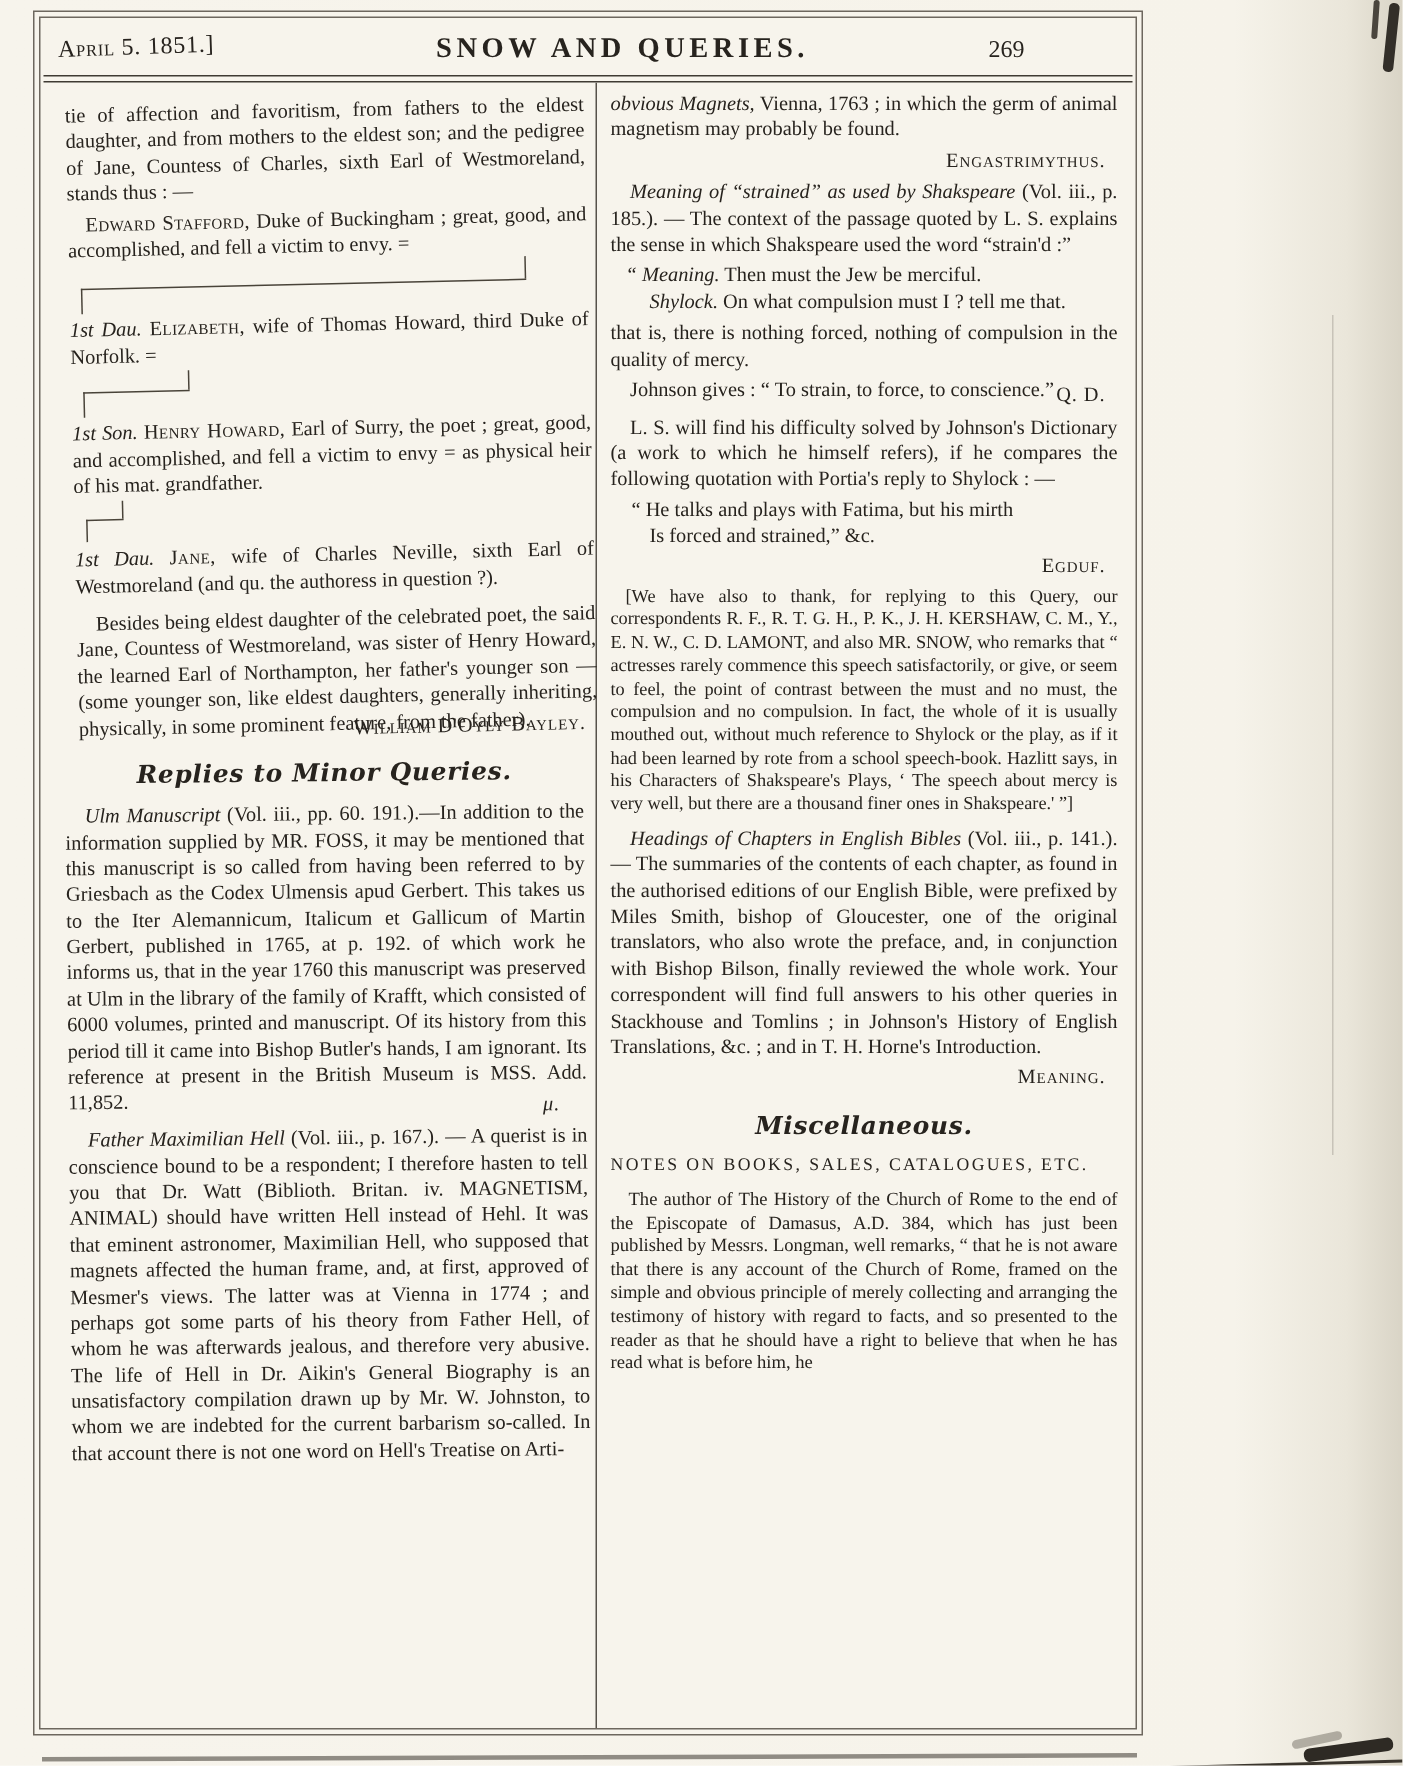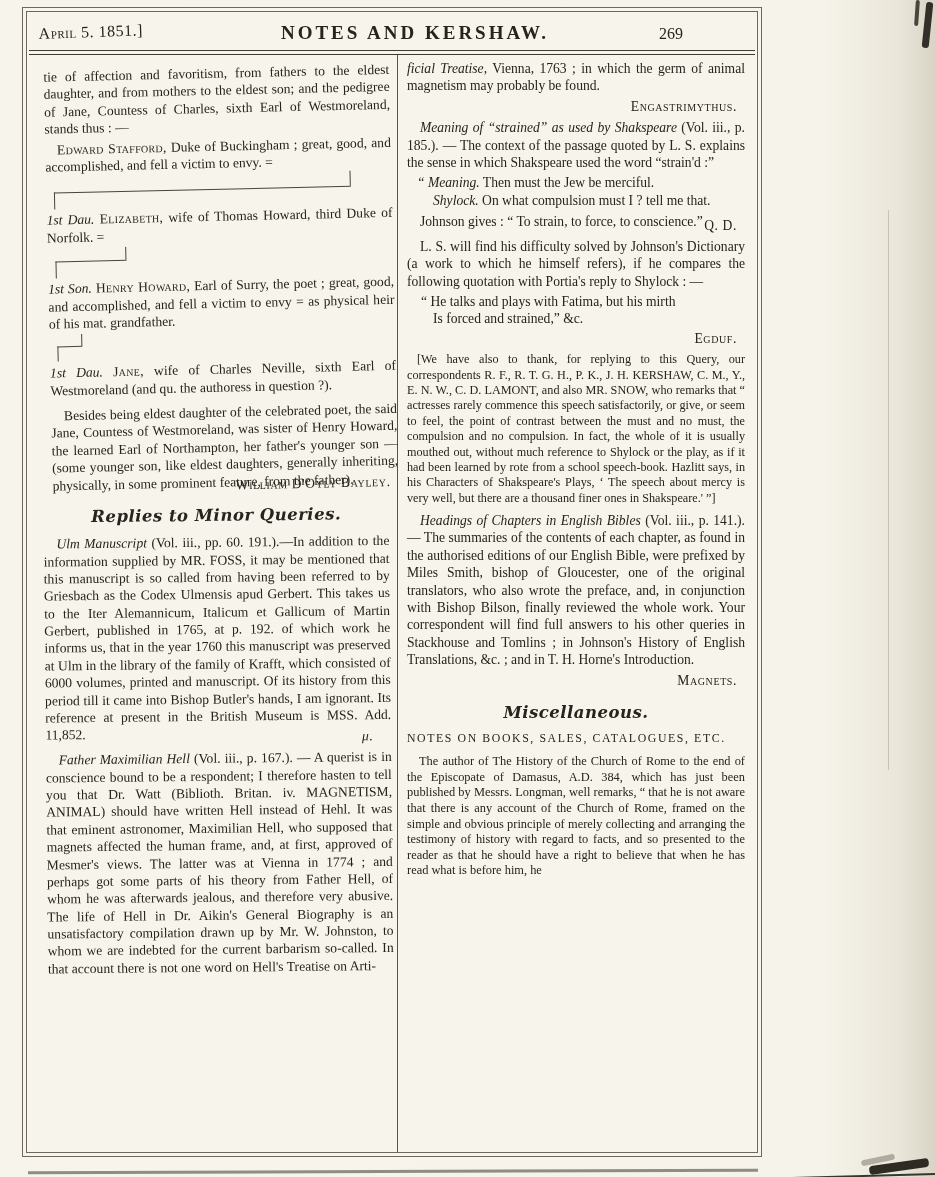--- a/index.html
+++ b/index.html
@@ -74,21 +74,21 @@
   .smudge-br2{right:40px;bottom:14px;width:34px;height:6px;background:#55504666;transform:rotate(-12deg);border-radius:3px;}
 </style>
 </head>
 <body>
 
 <div class="frame-outer">
   <div class="frame-inner">
 
     <div class="masthead">
       <span class="issue-date">April 5. 1851.]</span>
-      <span class="masthead-title">NOTES AND KERSHAW.</span>
+      <span class="masthead-title">SNOW AND QUERIES.</span>
       <span class="page-number">269</span>
     </div>
     <div class="head-rule"></div>
 
     <div class="columns">
 
       <div class="col col-left">
         <div class="tilt-a">
           <p class="cont">tie of affection and favoritism, from fathers to the eldest daughter, and from mothers to the eldest son; and the pedigree of Jane, Countess of Charles, sixth Earl of Westmoreland, stands thus : —</p>
 
@@ -126,44 +126,45 @@
           <div class="gothic">Replies to Minor Queries.</div>
 
           <p class="para"><span class="it">Ulm Manuscript</span><span> (Vol. iii., pp. 60. 191.).—In addition to the information supplied by MR. FOSS, it may be mentioned that this manuscript is so called from having been referred to by Griesbach as the Codex Ulmensis apud Gerbert. This takes us to the Iter Alemannicum, Italicum et Gallicum of Martin Gerbert, published in 1765, at p. 192. of which work he informs us, that in the year 1760 this manuscript was preserved at Ulm in the library of the family of Krafft, which consisted of 6000 volumes, printed and manuscript.  Of its history from this period till it came into Bishop Butler's hands, I am ignorant.  Its reference at present in the British Museum is MSS. Add. 11,852.</span></p>
           <div class="sig pullup sig-mu">μ.</div>
 
           <p class="para"><span class="it">Father Maximilian Hell</span><span> (Vol. iii., p. 167.). — A querist is in conscience bound to be a respondent; I therefore hasten to tell you that Dr. Watt (Biblioth. Britan. iv. MAGNETISM, ANIMAL) should have written Hell instead of Hehl.  It was that eminent astronomer, Maximilian Hell, who supposed that magnets affected the human frame, and, at first, approved of Mesmer's views.  The latter was at Vienna in 1774 ; and perhaps got some parts of his theory from Father Hell, of whom he was afterwards jealous, and therefore very abusive. The life of Hell in Dr. Aikin's General Biography is an unsatisfactory compilation drawn up by Mr. W. Johnston, to whom we are indebted for the current barbarism so-called.  In that account there is not one word on Hell's Treatise on Arti-</span></p>
         </div>
       </div>
 
       <div class="col col-right">
-        <p class="cont"><span class="it">ficial Treatise,</span><span> Vienna, 1763 ; in which the germ of animal magnetism may probably be found.</span></p>
+        <p class="cont"><span class="it">obvious Magnets,</span><span> Vienna, 1763 ; in which the germ of animal magnetism may probably be found.</span></p>
         <div class="sig">Engastrimythus.</div>
 
         <p class="para"><span class="it">Meaning of “strained” as used by Shakspeare</span><span> (Vol. iii., p. 185.). — The context of the passage quoted by L. S. explains the sense in which Shakspeare used the word “strain'd :”</span></p>
 
         <div class="quote">
           <p class="qline first"><span class="speaker">“ Meaning.</span><span> Then must the Jew be merciful.</span></p>
           <p class="qline"><span class="speaker">Shylock.</span><span> On what compulsion must I ?  tell me that.</span></p>
         </div>
 
+        <p class="cont">that is, there is nothing forced, nothing of compulsion in the quality of mercy.</p>
         <p class="para">Johnson gives :  “ To strain, to force, to conscience.”</p>
         <div class="sig pullup">Q. D.</div>
 
         <p class="para" style="margin-top:4px;">L. S. will find his difficulty solved by Johnson's Dictionary (a work to which he himself refers), if he compares the following quotation with Portia's reply to Shylock : —</p>
         <div class="verse">
           <p class="vline">“ He talks and plays with Fatima, but his mirth</p>
           <p class="vline second">Is forced and strained,” &amp;c.</p>
         </div>
         <div class="sig">Egduf.</div>
 
         <p class="note">[We have also to thank, for replying to this Query, our correspondents R. F., R. T. G. H., P. K., J. H. KERSHAW, C. M., Y., E. N. W., C. D. LAMONT, and also MR. SNOW, who remarks that “ actresses rarely commence this speech satisfactorily, or give, or seem to feel, the point of contrast between the must and no must, the compulsion and no compulsion.  In fact, the whole of it is usually mouthed out, without much reference to Shylock or the play, as if it had been learned by rote from a school speech-book.  Hazlitt says, in his Characters of Shakspeare's Plays, ‘ The speech about mercy is very well, but there are a thousand finer ones in Shakspeare.' ”]</p>
 
         <p class="para"><span class="it">Headings of Chapters in English Bibles</span><span> (Vol. iii., p. 141.). — The summaries of the contents of each chapter, as found in the authorised editions of our English Bible, were prefixed by Miles Smith, bishop of Gloucester, one of the original translators, who also wrote the preface, and, in conjunction with Bishop Bilson, finally reviewed the whole work.  Your correspondent will find full answers to his other queries in Stackhouse and Tomlins ; in Johnson's History of English Translations, &amp;c. ; and in T. H. Horne's Introduction.</span></p>
-        <div class="sig">Magnets.</div>
+        <div class="sig">Meaning.</div>
 
         <div class="gothic">Miscellaneous.</div>
         <div class="subhead">NOTES ON BOOKS, SALES, CATALOGUES, ETC.</div>
 
         <p class="small-para">The author of The History of the Church of Rome to the end of the Episcopate of Damasus, A.D. 384, which has just been published by Messrs. Longman, well remarks, “ that he is not aware that there is any account of the Church of Rome, framed on the simple and obvious principle of merely collecting and arranging the testimony of history with regard to facts, and so presented to the reader as that he should have a right to believe that when he has read what is before him, he</p>
       </div>
 
     </div>
   </div>
 </div>

